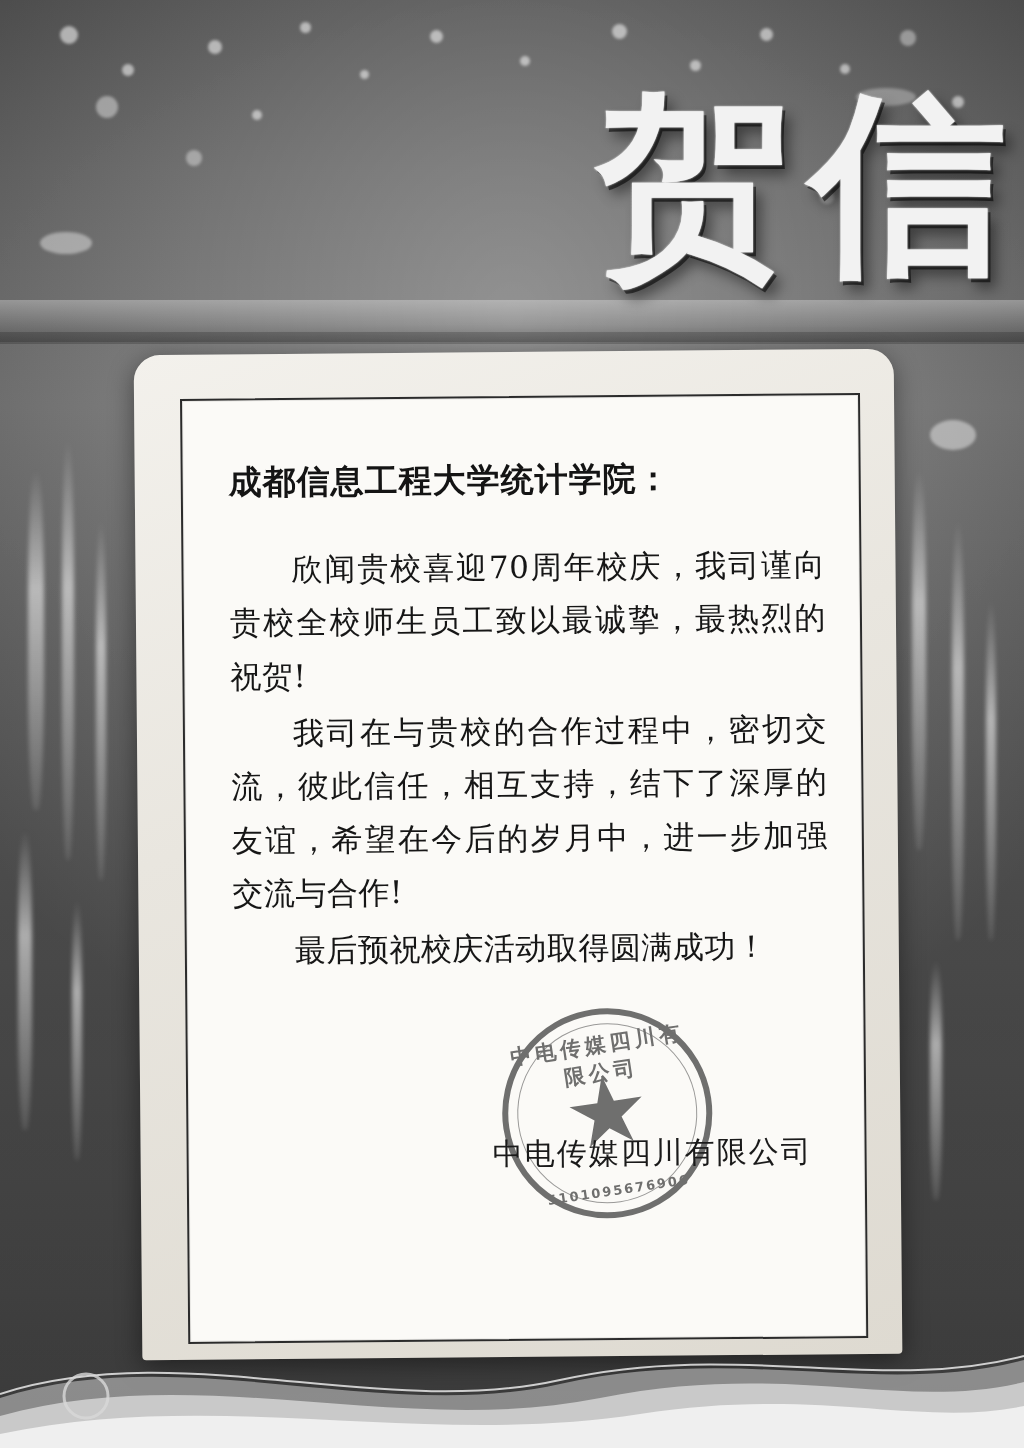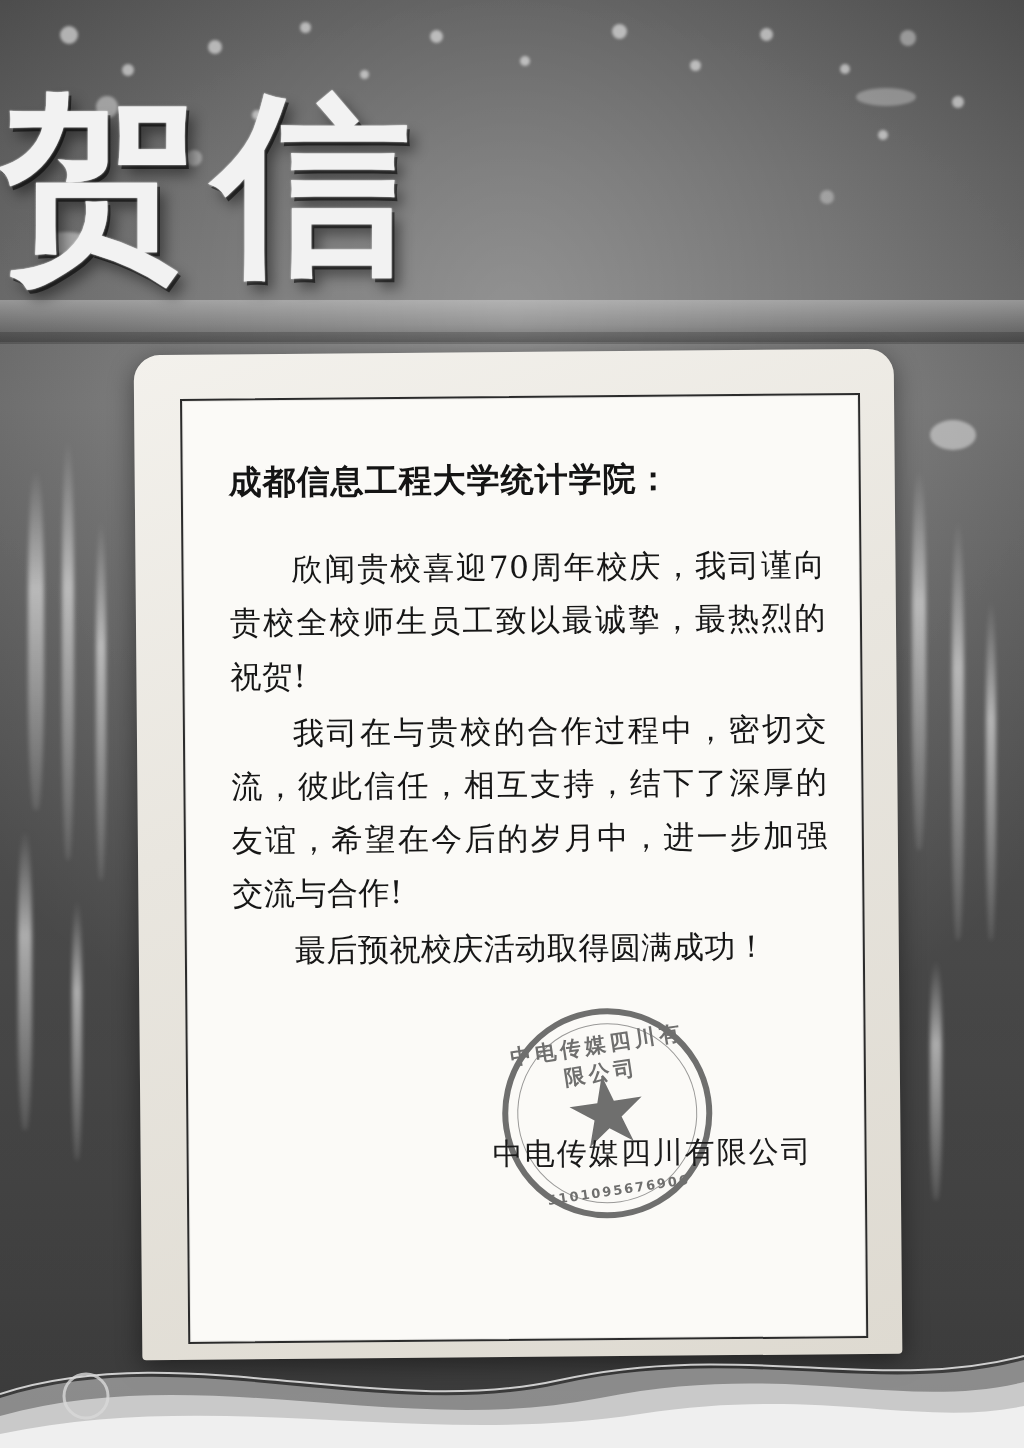--- a/index.html
+++ b/index.html
@@ -53,21 +53,21 @@
     background: linear-gradient(180deg, rgba(255,255,255,0.0), rgba(255,255,255,0.55) 35%, rgba(255,255,255,0.10) 100%);
     filter: blur(2px);
     border-radius: 40%;
   }
 
   
   .title {
     position: absolute;
     top: 86px;
     left: 0; right: 0;
-    text-align: left;
+    text-align: right;
     font-family: "DejaVu Sans", "Liberation Sans", sans-serif;
     font-weight: 700;
     font-size: 196px;
     line-height: 1;
     letter-spacing: 18px;
     color: #f2f2f2;
     text-shadow:
       0 0 2px #ffffff,
       3px 4px 0 rgba(0,0,0,0.55),
       8px 10px 14px rgba(0,0,0,0.45);

